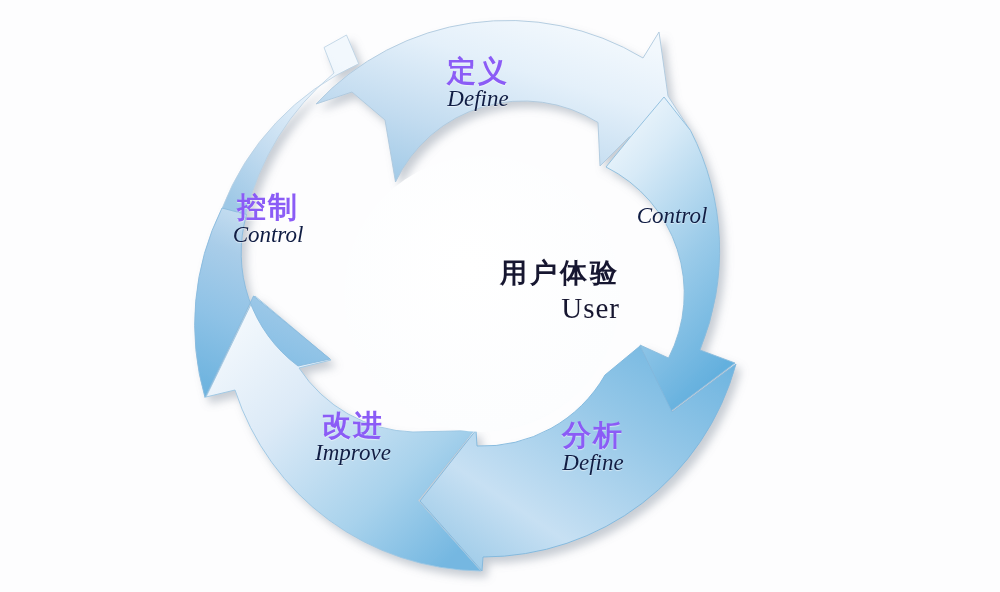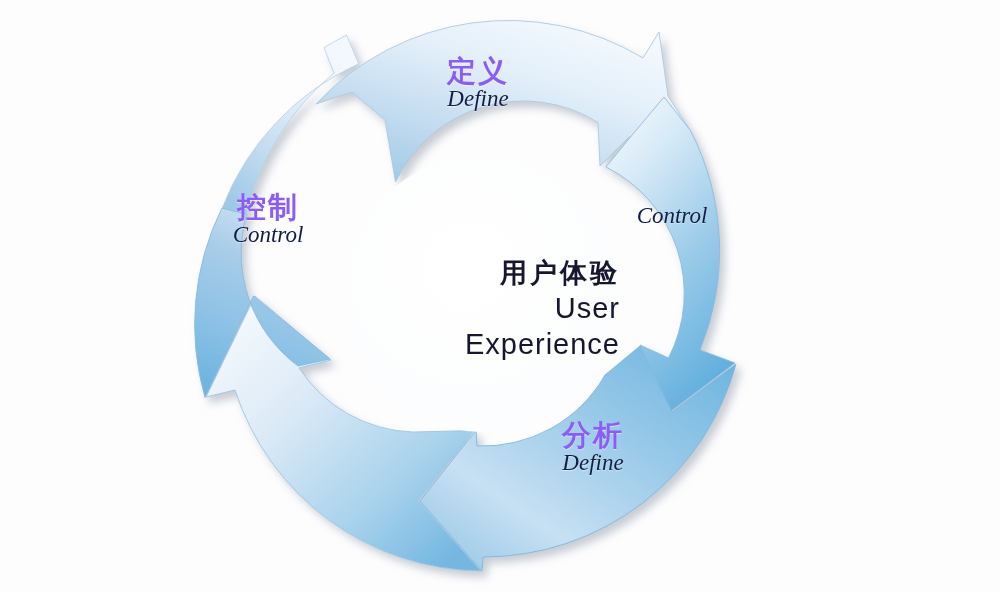--- a/index.html
+++ b/index.html
@@ -51,21 +51,21 @@
   #center-label .cn{
     display:block;
     font-family:"DejaVu Sans", sans-serif;
     font-weight:700;
     font-size:27px;
     letter-spacing:3px;
     color:#161630;
   }
   #center-label .en1,#center-label .en2{
     display:block;
-    font-family:Liberation Sans, sans-serif;
+    font-family:Liberation Serif, serif;
     font-size:29px;
     letter-spacing:1px;
     color:#161630;
   }
   #center-label .en1{margin-top:2px;}
   #center-label .en2{margin-top:0px;}
 </style>
 </head>
 <body>
 
@@ -223,25 +223,28 @@
 
   <div class="seg-label" style="left:612px;top:203px;width:120px;">
     <span class="en">Control</span>
   </div>
 
   <div class="seg-label" style="left:533px;top:420px;width:120px;">
     <span class="cn">分析</span>
     <span class="en">Define</span>
   </div>
 
+  <div class="seg-label" style="left:293px;top:410px;width:120px;">
+    <span class="cn">改进</span>
+    <span class="en">Improve</span>
+  </div>
 
   <div class="seg-label" style="left:208px;top:192px;width:120px;">
     <span class="cn">控制</span>
     <span class="en">Control</span>
   </div>
 
   <div id="center-label">
     <span class="cn">用户体验</span>
     <span class="en1">User</span>
-    <span class="en2">Experience</span>
   </div>
 
 </div>
 
 </body></html>

